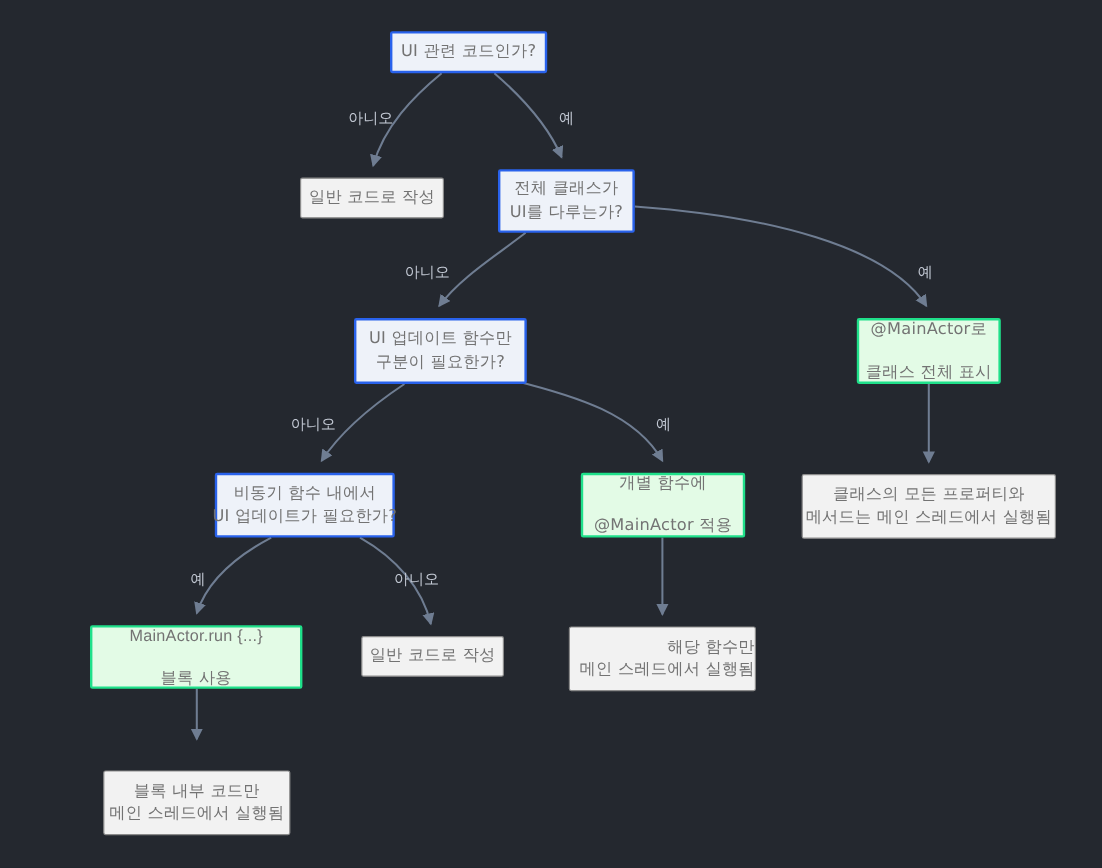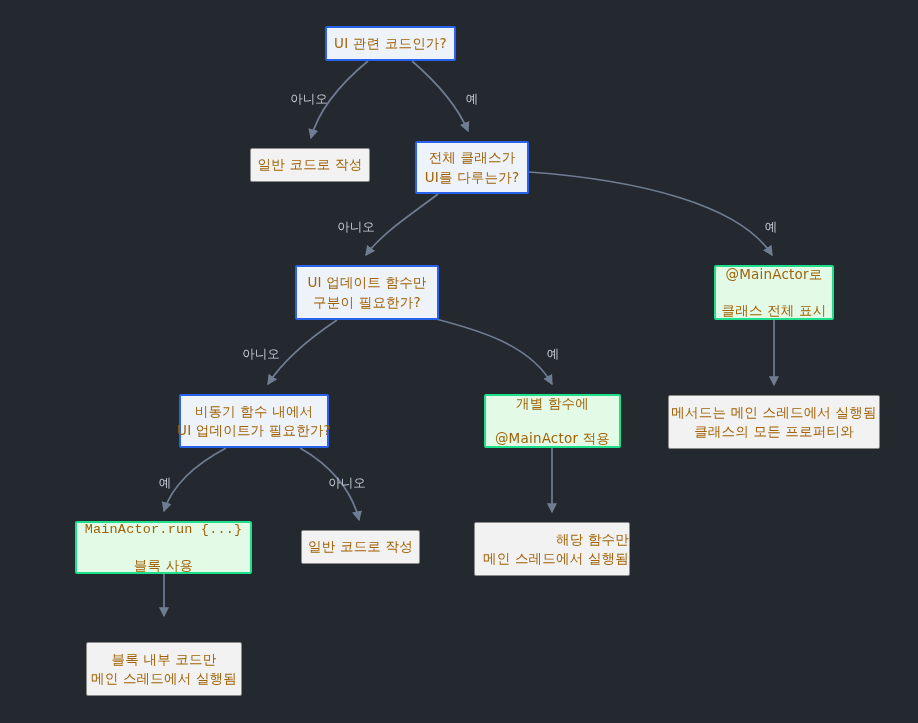--- a/index.html
+++ b/index.html
@@ -27,41 +27,41 @@
     position: absolute;
     box-sizing: border-box;
     display: flex;
     flex-direction: column;
     align-items: center;
     justify-content: center;
     text-align: center;
     line-height: 1.42;
     font-size: 13.5px;
     letter-spacing: 0.2px;
-    color: #a16207;
+    color: #737373;
     white-space: nowrap;
   }
   .node .ln { display: block; }
   .node.decision {
     background: #eef2f9;
     border: 2px solid #2962ec;
     border-radius: 2px;
   }
   .node.result {
     background: #f2f2f2;
     border: 1px solid #8b8b8b;
     border-radius: 2px;
   }
   .node.action {
     background: #e3fbe6;
     border: 2.5px solid #1fe08a;
     border-radius: 2px;
     gap: 16px;
   }
-  .mono { font-family: Liberation Mono, monospace; font-size: 13.5px; }
+  .mono { font-family: Liberation Sans, sans-serif; font-size: 13.5px; }
   .edge-label {
     position: absolute;
     font-family: "DejaVu Sans", "Liberation Sans", sans-serif;
     font-size: 12.5px;
     color: #c3c9d4;
     white-space: nowrap;
     transform: translate(-50%, -50%);
     text-align: right;
   }
 </style>
@@ -100,22 +100,22 @@
       </div>
       <div class="node action" style="left: 714px; top: 265px; width: 120px; height: 55px;">
         <span class="ln">@MainActor로</span>
         <span class="ln">클래스 전체 표시</span>
       </div>
       <div class="node decision" style="left: 295px; top: 265px; width: 144px; height: 55px;">
         <span class="ln">UI 업데이트 함수만</span>
         <span class="ln">구분이 필요한가?</span>
       </div>
       <div class="node result" style="left: 668px; top: 395px; width: 212px; height: 54px;">
+        <span class="ln">클래스의 모든 프로퍼티와</span>
         <span class="ln">메서드는 메인 스레드에서 실행됨</span>
-        <span class="ln">클래스의 모든 프로퍼티와</span>
       </div>
       <div class="node decision" style="left: 179px; top: 394px; width: 150px; height: 54px;">
         <span class="ln">비동기 함수 내에서</span>
         <span class="ln">UI 업데이트가 필요한가?</span>
       </div>
       <div class="node action" style="left: 484px; top: 394px; width: 137px; height: 54px;">
         <span class="ln">개별 함수에</span>
         <span class="ln">@MainActor 적용</span>
       </div>
       <div class="node action" style="left: 75px; top: 521px; width: 177px; height: 53px;">

